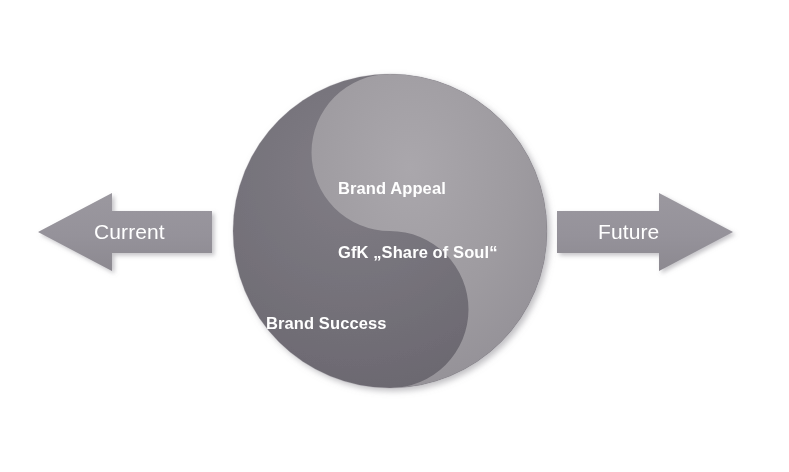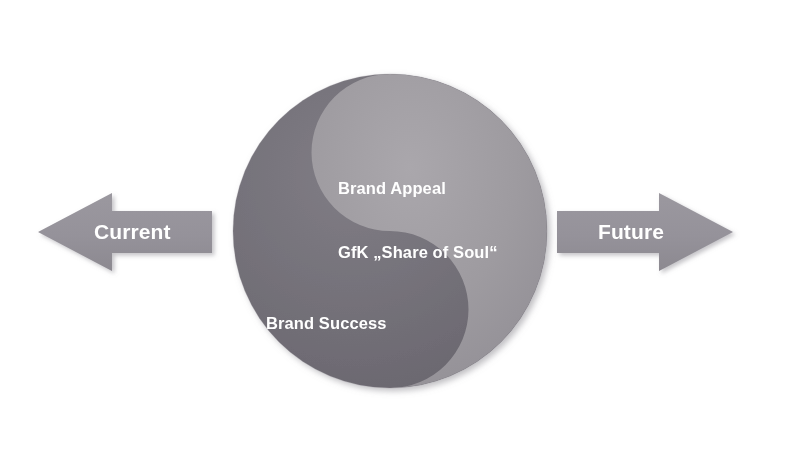--- a/index.html
+++ b/index.html
@@ -28,21 +28,20 @@
     height: 472px;
     display: block;
   }
   .overlay-label {
     position: absolute;
     color: #ffffff;
     font-family: "Liberation Sans", sans-serif;
     white-space: pre;
     line-height: 1.28;
     letter-spacing: 0.1px;
-    font-weight: bold;
   }
   #arrow-left-label {
     left: 94px;
     top: 219px;
     font-size: 21px;
   }
   #arrow-right-label {
     left: 598px;
     top: 219px;
     font-size: 21px;

